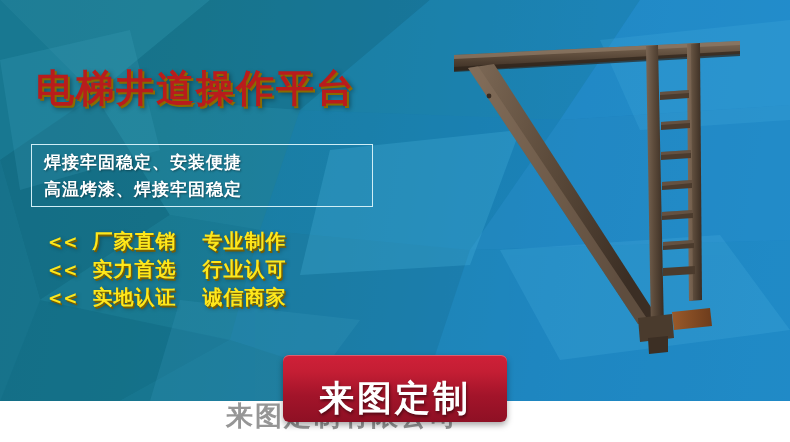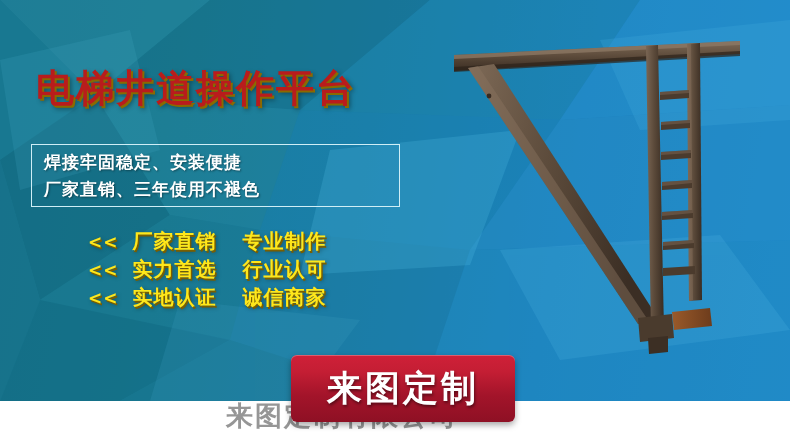--- a/index.html
+++ b/index.html
@@ -29,54 +29,54 @@
   .title {
     position:absolute; left:36px; top:63px;
     font-size:38px; font-weight:bold;
     letter-spacing:2px;
     color:#b91c1c;
     text-shadow:2px 2px 0 #8a6a00, 3px 3px 5px rgba(0,0,0,.45);
     white-space:nowrap;
   }
   .subbox {
     position:absolute; left:31px; top:144px;
-    width:369px; height:63px;
+    width:342px; height:63px;
     border:1.5px solid #cfeef6;
     padding:4px 20px 0 12px;
   }
   .subbox .line {
     color:#ffffff; font-size:17px; font-weight:bold;
     letter-spacing:1px; line-height:27px;
     text-shadow:1px 1px 2px rgba(0,0,0,.4);
     white-space:nowrap;
   }
-  .bullets { position:absolute; left:48px; top:228px;margin-left:40px; }
+  .bullets { position:absolute; left:48px; top:228px; }
   .bullet {
     color:#ffe71a; font-size:20px; font-weight:bold;
     line-height:27px; letter-spacing:1px;
     text-shadow:1.5px 1.5px 0 #7a5e00, 2px 2px 4px rgba(0,0,0,.4);
     white-space:nowrap;
   }
   .bullet .chev { margin-right:6px; font-size:17px; }
   .bullet .gap { display:inline-block; width:10px; }
   
   .watermark {
     position:absolute; left:226px; top:398px;
     font-size:27px; font-weight:bold;
     color:#8e8e8e; opacity:.92;
     letter-spacing:2px; white-space:nowrap;
   }
   
   .cta {
-    position:absolute; left:291px; top:355px;
+    position:absolute; left:283px; top:355px;
     width:224px; height:67px;
     border-radius:6px;
     background:linear-gradient(180deg,#cf2038 0%,#c41e34 25%,#a3142a 60%,#8e1024 100%);
     box-shadow:0 3px 6px rgba(0,0,0,.35), inset 0 1px 0 rgba(255,255,255,.28);
-    display:flex; align-items:center; justify-content:center;
+    display:flex; align-items:flex-end; justify-content:center;
   }
   .cta-label {
     color:#ffffff; font-size:35px; font-weight:bold;
     letter-spacing:3px;
     text-shadow:1px 2px 3px rgba(0,0,0,.45);
     white-space:nowrap;
   }
 </style>
 </head>
 <body>
@@ -172,21 +172,21 @@
       <polygon points="228,318 262,314 264,338 230,342" fill="#4a3b2d"></polygon>
       <polygon points="262,312 300,308 302,326 264,330" fill="url(#rust)"></polygon>
       <polygon points="238,338 258,336 258,352 239,354" fill="#3c2f24"></polygon>
     </svg>
   </div>
 
   <div class="title">电梯井道操作平台</div>
 
   <div class="subbox">
     <div class="line">焊接牢固稳定、安装便捷</div>
-    <div class="line">厂家直销、三年使用不褪色</div>
+    <div class="line">高温烤漆、焊接牢固稳定</div>
   </div>
 
   <div class="bullets">
 
     <div class="bullet">
       <span class="chev">&lt;&lt;</span>
       <span>厂家直销</span>
       <span class="gap"></span>
       <span>专业制作</span>
     </div>

